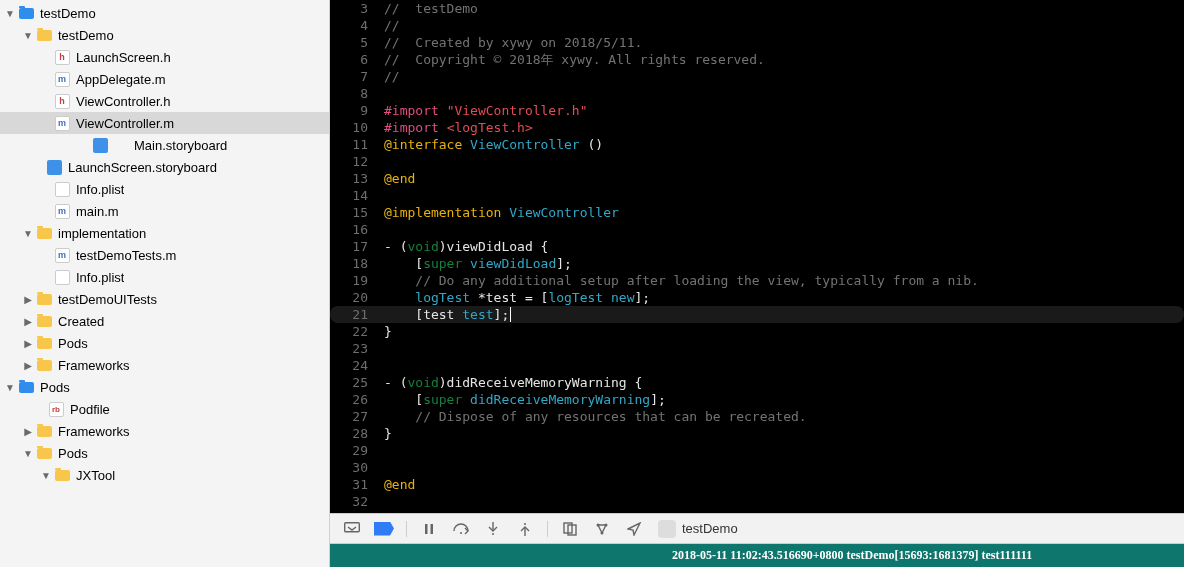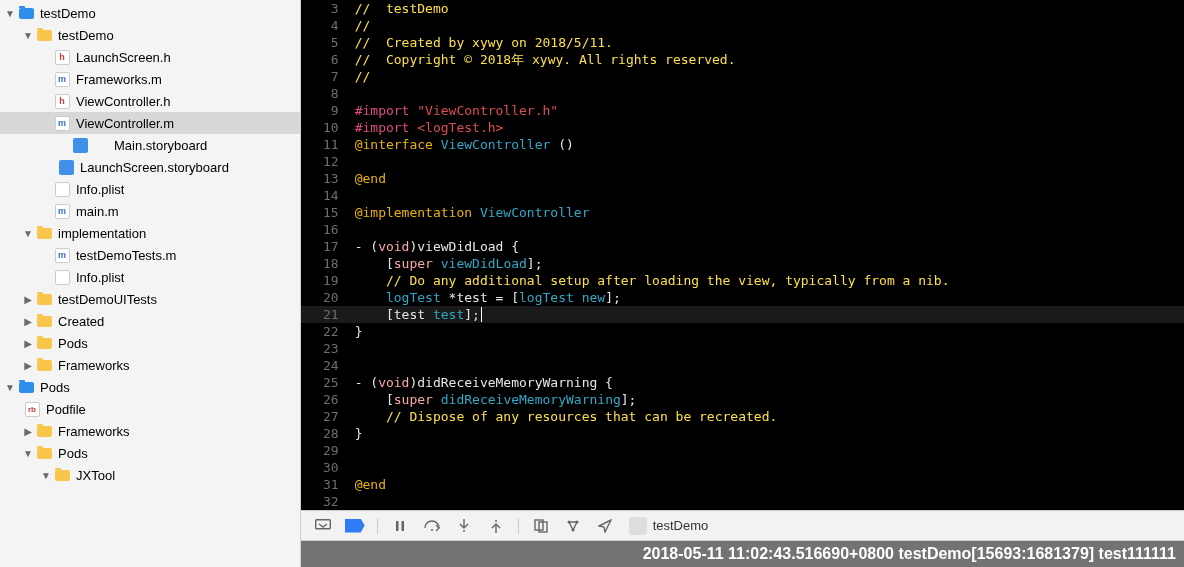--- a/index.html
+++ b/index.html
@@ -18,42 +18,42 @@
   .file-m { color:#3c6fc7; }
   .file-rb { color:#c04040; font-size:8px;}
   .file-storyboard { width:15px; height:15px; background:#3e90e8; border-radius:2px; }
   .file-assets { width:15px; height:15px; background:#3ea0d8; border-radius:2px; }
   .file-plist { width:15px; height:15px; background:#fff; border:1px solid #ccc; border-radius:2px; }
   .tree-label { white-space:nowrap; overflow:hidden; text-overflow:ellipsis; }
 
   .main { flex:1; height:567px; display:flex; flex-direction:column; background:#fff; }
   .editor { flex:1; background:#000; overflow:auto; font-family:SFMono-Regular,Menlo,Consolas,monospace; font-size:13px; line-height:17px; color:#ddd; white-space:pre; }
   .code-row { display:flex; }
-  .code-row.hl { background:#1a1a1a; }
+  .code-row.hl { background:#1a1a1a;border-radius:8px; }
   .gutter { width:48px; text-align:right; padding-right:10px; color:#6e6e6e; user-select:none; flex-shrink:0; }
   .code { flex:1; padding-left:6px; }
-  .c-comment { color:#fde047; }
+  .c-comment { color:#737373; }
   .c-pre { color:#e04c7e; }
   .c-str { color:#e04c54; }
-  .c-key { color:#fca5a5; }
+  .c-key { color:#15803d; }
   .c-type { color:#31a8c7; }
   .c-func { color:#31a8c7; }
   .c-obj { color:#eab308; }
   .c-plain { color:#e6e6e6; }
   .c-cursor { border-left:1px solid #fff; margin-left:1px;}
 
   .debugbar { height:31px; background:#f2f2f2; border-top:1px solid #ccc; border-bottom:1px solid #ccc; display:flex; align-items:center; padding:0 8px; gap:4px; }
   .dbg-btn { width:28px; height:22px; display:flex; align-items:center; justify-content:center; color:#555; border-radius:3px; }
   .dbg-btn svg { stroke:#666; fill:none; stroke-width:1.4; }
   .dbg-sep { width:1px; height:16px; background:#ccc; margin:0 4px; }
   .dbg-app { display:flex; align-items:center; gap:6px; margin-left:6px; color:#333; }
   .dbg-appicon { width:18px; height:18px; background:#ddd; border-radius:4px; }
   .breakpoint-tag { width:20px; height:14px; background:#2f7cf6; clip-path: polygon(0 0, 80% 0, 100% 50%, 80% 100%, 0 100%); }
 
-  .console { background:#737373; color:#fff; font-family:Liberation Sans, sans-serif; font-size:16px; padding:4px 8px; white-space:pre; display:flex; }
+  .console { background:#0f766e; color:#fff; font-family:Liberation Serif, serif; font-size:12px; padding:4px 8px; white-space:pre; display:flex; }
   .console-left { width:330px; flex-shrink:0; }
   .console-text { flex:1; padding-left:4px; }
   .console .bold { font-weight:700; }
 </style>
 </head>
 <body>
 
 <div class="sidebar" id="sidebar">
     <div class="tree-row" style="padding-left: 4px;">
       <span class="disclosure">▼</span>
@@ -74,44 +74,44 @@
       <span class="icon">
         <span class="file-h">h</span>
       </span>
       <span class="tree-label">LaunchScreen.h</span>
     </div>
     <div class="tree-row" style="padding-left: 40px;">
       <span class="disclosure"></span>
       <span class="icon">
         <span class="file-m">m</span>
       </span>
-      <span class="tree-label">Frameworks.m</span>
+      <span class="tree-label">AppDelegate.m</span>
     </div>
     <div class="tree-row" style="padding-left: 40px;">
       <span class="disclosure"></span>
       <span class="icon">
         <span class="file-h">h</span>
       </span>
       <span class="tree-label">ViewController.h</span>
     </div>
     <div class="tree-row selected" style="padding-left: 40px;">
       <span class="disclosure"></span>
       <span class="icon">
         <span class="file-m">m</span>
       </span>
       <span class="tree-label">ViewController.m</span>
     </div>
-    <div class="tree-row" style="padding-left: 38px; gap: 20px;">
+    <div class="tree-row" style="padding-left: 58px; gap: 20px;">
       <span class="disclosure"></span>
       <span class="icon">
         <span class="file-storyboard"></span>
       </span>
       <span class="tree-label">Main.storyboard</span>
     </div>
-    <div class="tree-row" style="padding-left: 44px;">
+    <div class="tree-row" style="padding-left: 32px;">
       <span class="disclosure"></span>
       <span class="icon">
         <span class="file-storyboard"></span>
       </span>
       <span class="tree-label">LaunchScreen.storyboard</span>
     </div>
     <div class="tree-row" style="padding-left: 40px;">
       <span class="disclosure"></span>
       <span class="icon">
         <span class="file-plist"></span>
@@ -174,21 +174,21 @@
       </span>
       <span class="tree-label">Frameworks</span>
     </div>
     <div class="tree-row" style="padding-left: 4px;">
       <span class="disclosure">▼</span>
       <span class="icon">
         <span class="folder-blue"></span>
       </span>
       <span class="tree-label">Pods</span>
     </div>
-    <div class="tree-row" style="padding-left: 10px;">
+    <div class="tree-row" style="padding-left: 22px; margin-left: 12px;">
       <span class="disclosure"></span>
       <span class="icon">
         <span class="file-rb">rb</span>
       </span>
       <span class="tree-label">Podfile</span>
     </div>
     <div class="tree-row" style="padding-left: 22px;">
       <span class="disclosure">▶</span>
       <span class="icon">
         <span class="folder-yellow"></span>

